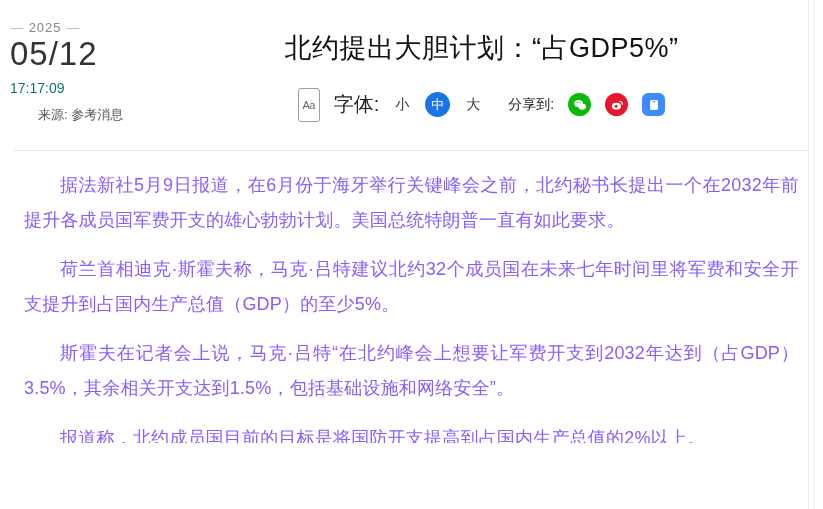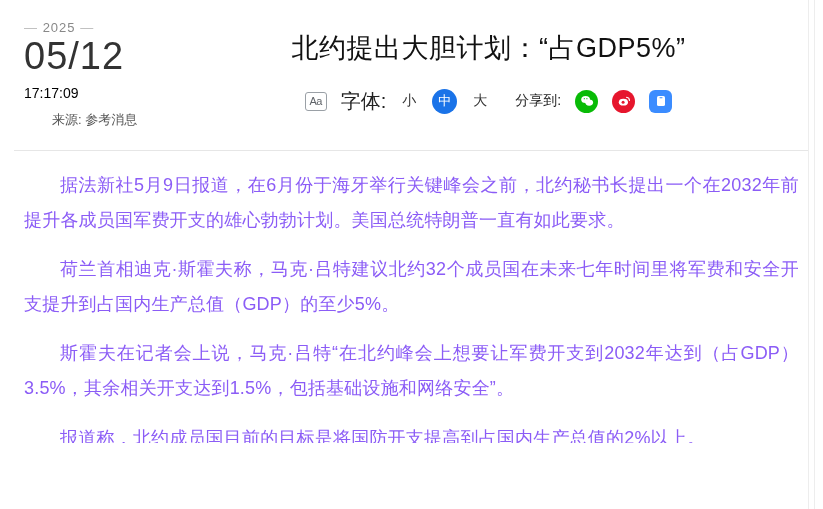--- a/index.html
+++ b/index.html
@@ -14,47 +14,47 @@
     position: relative;
     width: 823px; height: 509px;
     background: #ffffff;
   }
 
   
   .header {
     position: relative;
     display: flex;
     align-items: flex-start;
-    padding: 14px 14px 0 18px;
+    padding: 14px 14px 0 4px;
     height: 150px;
   }
   .datecol {
     width: 150px;
     flex: 0 0 150px;
     padding-left: 6px;
     padding-top: 6px;
   }
   .year {
     font-size: 13px;
     color: #888888;
     letter-spacing: 1px;
     margin-bottom: 2px;
     white-space: nowrap;
   }
   .year .dash { color: #b9b9b9; }
   .mmdd {
-    font-size: 38px;
+    font-size: 33px;
     color: #333333;
     line-height: 1.05;
     margin-bottom: 8px;
     letter-spacing: 1px;
   }
   .time {
     font-size: 14px;
-    color: #000000;
+    color: #0f766e;
     margin-bottom: 10px;
   }
   .source {
     font-size: 13px;
     color: #555555;
     margin-left: 28px;
   }
 
   .titlecol {
     flex: 1 1 auto;
@@ -76,21 +76,21 @@
   .toolbar {
     display: flex;
     align-items: center;
     justify-content: center;
     gap: 14px;
     margin-top: 22px;
     font-size: 14px;
     color: #333333;
   }
   .aa-box {
-    width: 22px; height: 19px;
+    width: 22px; height: 34px;
     border: 1px solid #9aa0a6;
     border-radius: 3px;
     display: inline-flex;
     align-items: center;
     justify-content: center;
     font-size: 11px;
     color: #5f6368;
     letter-spacing: -0.5px;
     background: #fff;
   }

